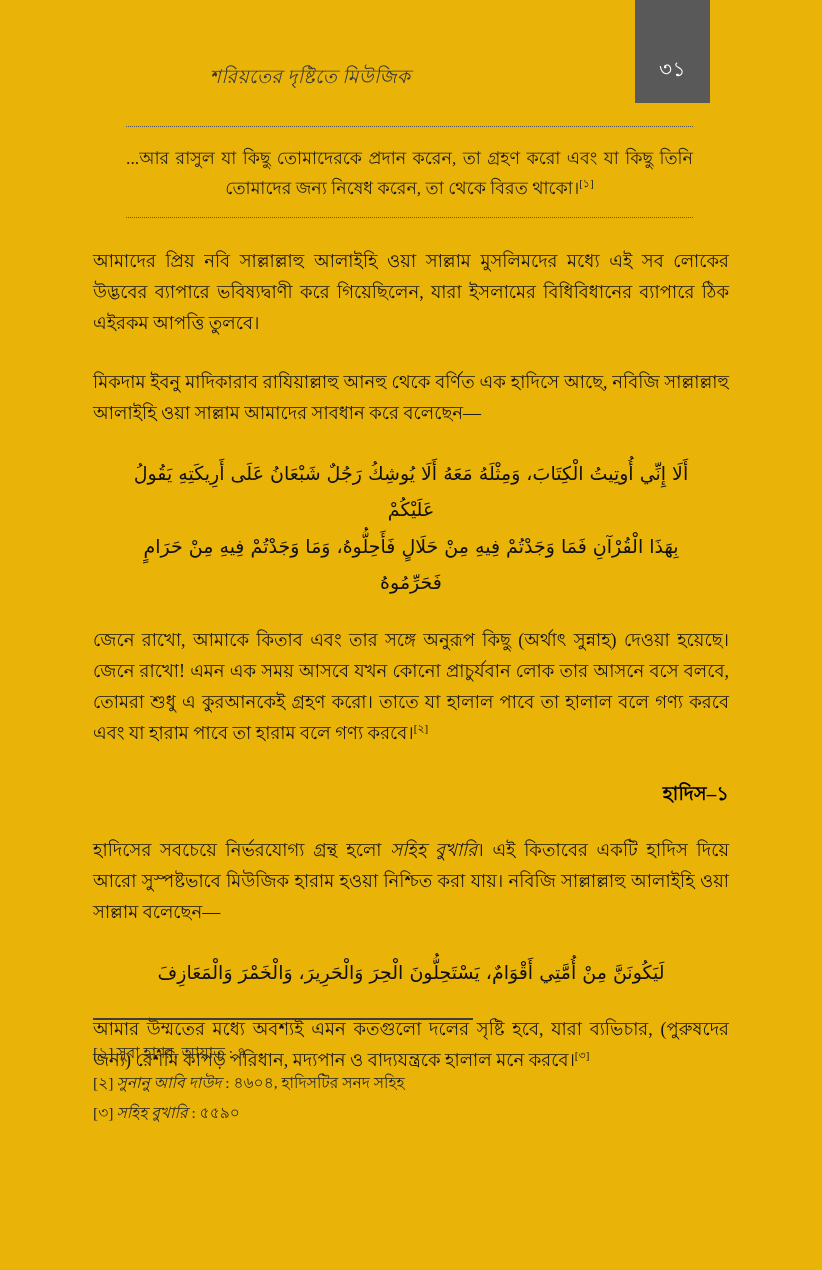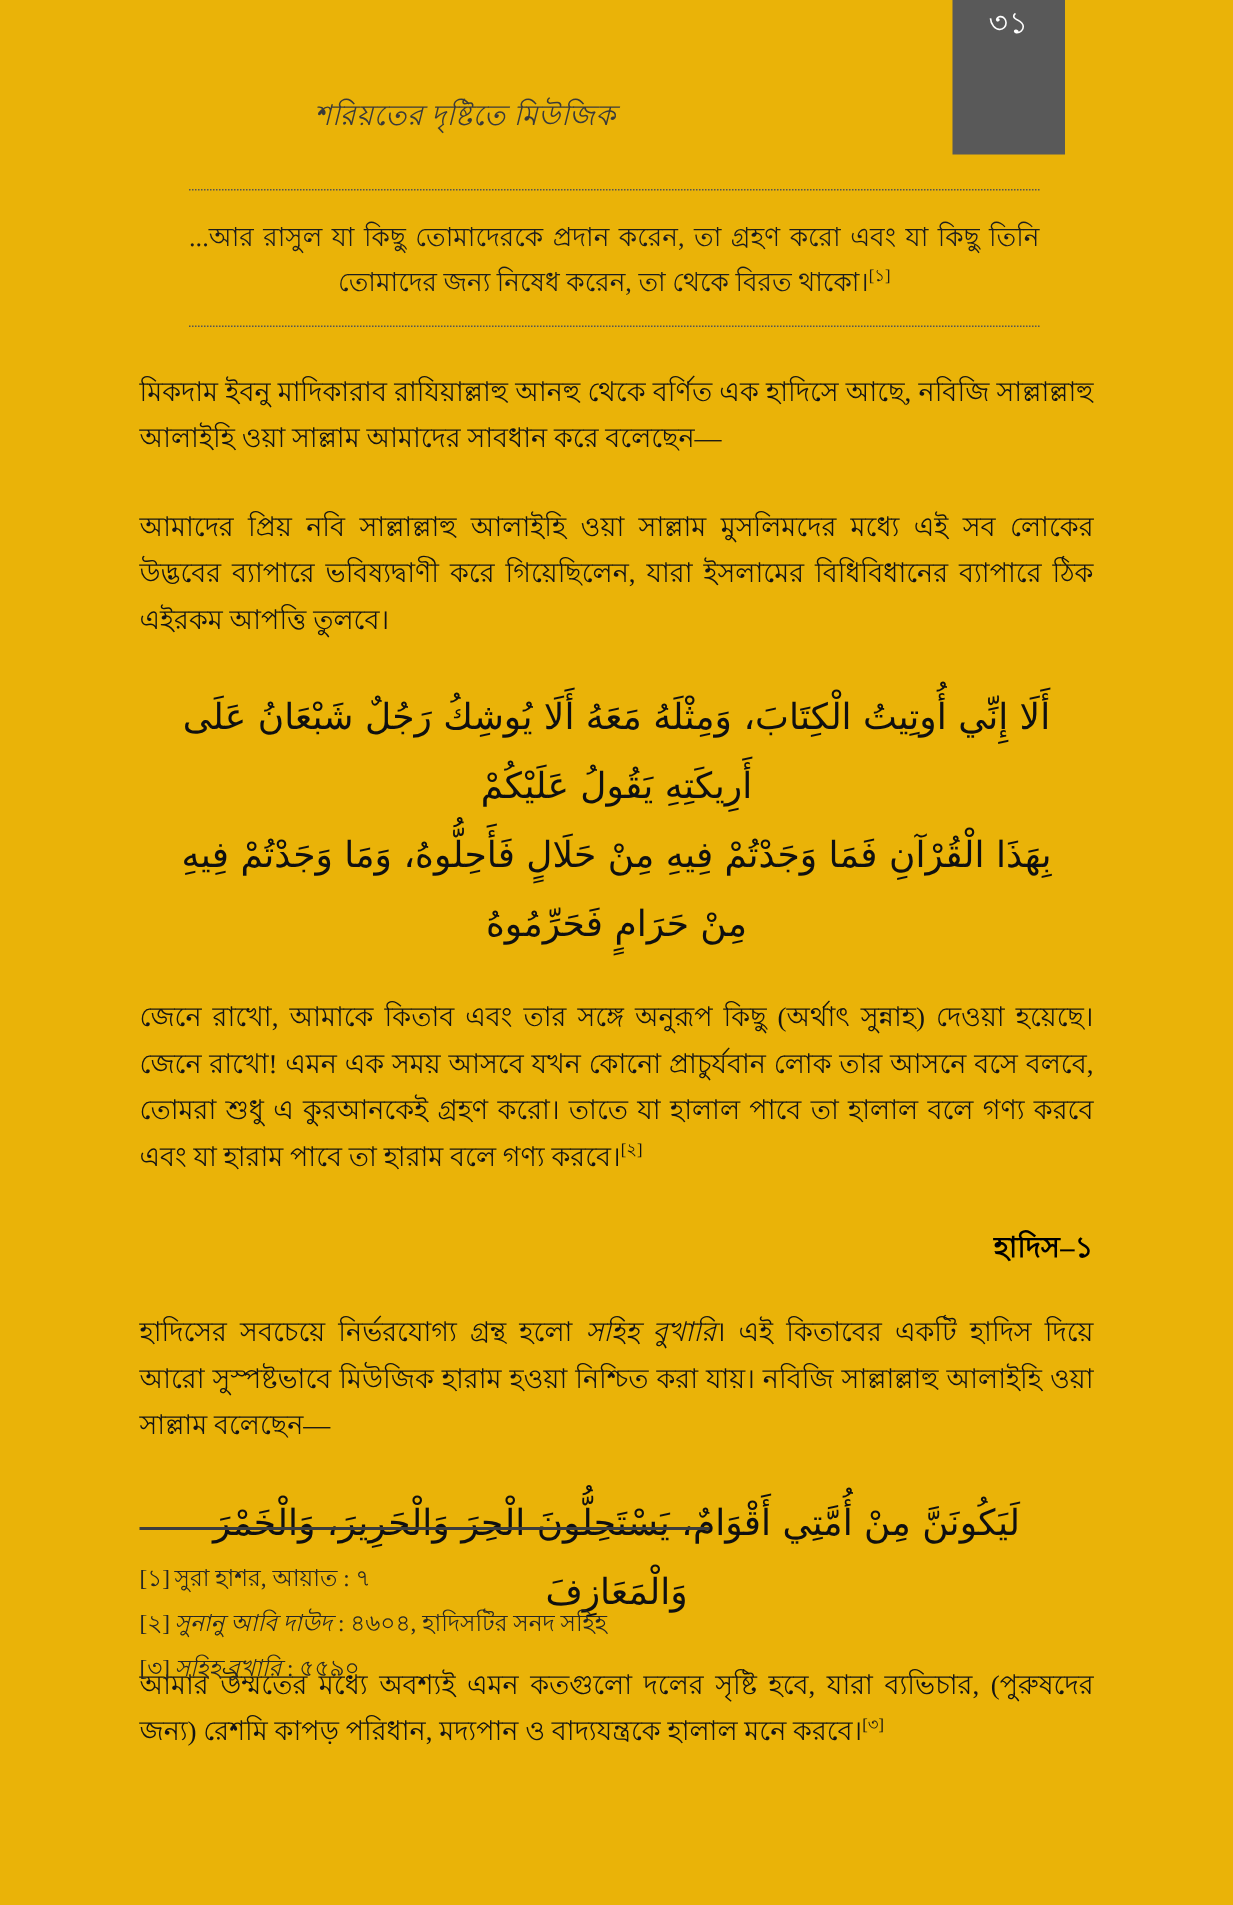--- a/index.html
+++ b/index.html
@@ -26,20 +26,21 @@
     height: 110px;
   }
   .page-number-box {
     position: absolute;
     left: 635px;
     top: 0;
     width: 75px;
     height: 103px;
     background: #595959;
     display: flex;
+    align-items: flex-end;
     justify-content: center;
     box-sizing: border-box;
     padding-bottom: 16px;
   }
   .page-number-box .num {
     color: #ffffff;
     font-size: 20px;
     letter-spacing: 0.5px;
     font-family: "Liberation Serif", "DejaVu Serif", serif;
   }
@@ -99,21 +100,21 @@
     font-size: 11px;
     vertical-align: super;
     line-height: 0;
   }
 
   
   .arabic {
     margin: 26px 0 0 0;
     direction: rtl;
     text-align: center;
-    font-size: 24px;
+    font-size: 19px;
     line-height: 1.92;
     font-family: "DejaVu Sans", "Liberation Sans", sans-serif;
     color: #101010;
     padding: 0 18px;
   }
 
   
   h2.section-heading {
     margin: 30px 0 0 0;
     font-size: 19px;
@@ -156,23 +157,23 @@
       <span class="num">৩১</span>
     </div>
   </div>
 
   <div class="content">
 
     <div class="quote-block">
       <p><span>...আর রাসুল যা কিছু তোমাদেরকে প্রদান করেন, তা গ্রহণ করো এবং যা কিছু তিনি তোমাদের জন্য নিষেধ করেন, তা থেকে বিরত থাকো।</span><sup class="fn">[১]</sup></p>
     </div>
 
+    <p class="body-para">আমাদের প্রিয় নবি সাল্লাল্লাহু আলাইহি ওয়া সাল্লাম মুসলিমদের মধ্যে এই সব লোকের উদ্ভবের ব্যাপারে ভবিষ্যদ্বাণী করে গিয়েছিলেন, যারা ইসলামের বিধিবিধানের ব্যাপারে ঠিক এইরকম আপত্তি তুলবে।</p>
+
     <p class="body-para">মিকদাম ইবনু মাদিকারাব রাযিয়াল্লাহু আনহু থেকে বর্ণিত এক হাদিসে আছে, নবিজি সাল্লাল্লাহু আলাইহি ওয়া সাল্লাম আমাদের সাবধান করে বলেছেন—</p>
-
-    <p class="body-para">আমাদের প্রিয় নবি সাল্লাল্লাহু আলাইহি ওয়া সাল্লাম মুসলিমদের মধ্যে এই সব লোকের উদ্ভবের ব্যাপারে ভবিষ্যদ্বাণী করে গিয়েছিলেন, যারা ইসলামের বিধিবিধানের ব্যাপারে ঠিক এইরকম আপত্তি তুলবে।</p>
 
     <div class="arabic">
       <div>أَلَا إِنِّي أُوتِيتُ الْكِتَابَ، وَمِثْلَهُ مَعَهُ أَلَا يُوشِكُ رَجُلٌ شَبْعَانُ عَلَى أَرِيكَتِهِ يَقُولُ عَلَيْكُمْ</div>
       <div>بِهَذَا الْقُرْآنِ فَمَا وَجَدْتُمْ فِيهِ مِنْ حَلَالٍ فَأَحِلُّوهُ، وَمَا وَجَدْتُمْ فِيهِ مِنْ حَرَامٍ فَحَرِّمُوهُ</div>
     </div>
 
     <p class="body-para tight"><span>জেনে রাখো, আমাকে কিতাব এবং তার সঙ্গে অনুরূপ কিছু (অর্থাৎ সুন্নাহ) দেওয়া হয়েছে। জেনে রাখো! এমন এক সময় আসবে যখন কোনো প্রাচুর্যবান লোক তার আসনে বসে বলবে, তোমরা শুধু এ কুরআনকেই গ্রহণ করো। তাতে যা হালাল পাবে তা হালাল বলে গণ্য করবে এবং যা হারাম পাবে তা হারাম বলে গণ্য করবে।</span><sup class="fn">[২]</sup></p>
 
     <h2 class="section-heading">হাদিস–১</h2>
 

